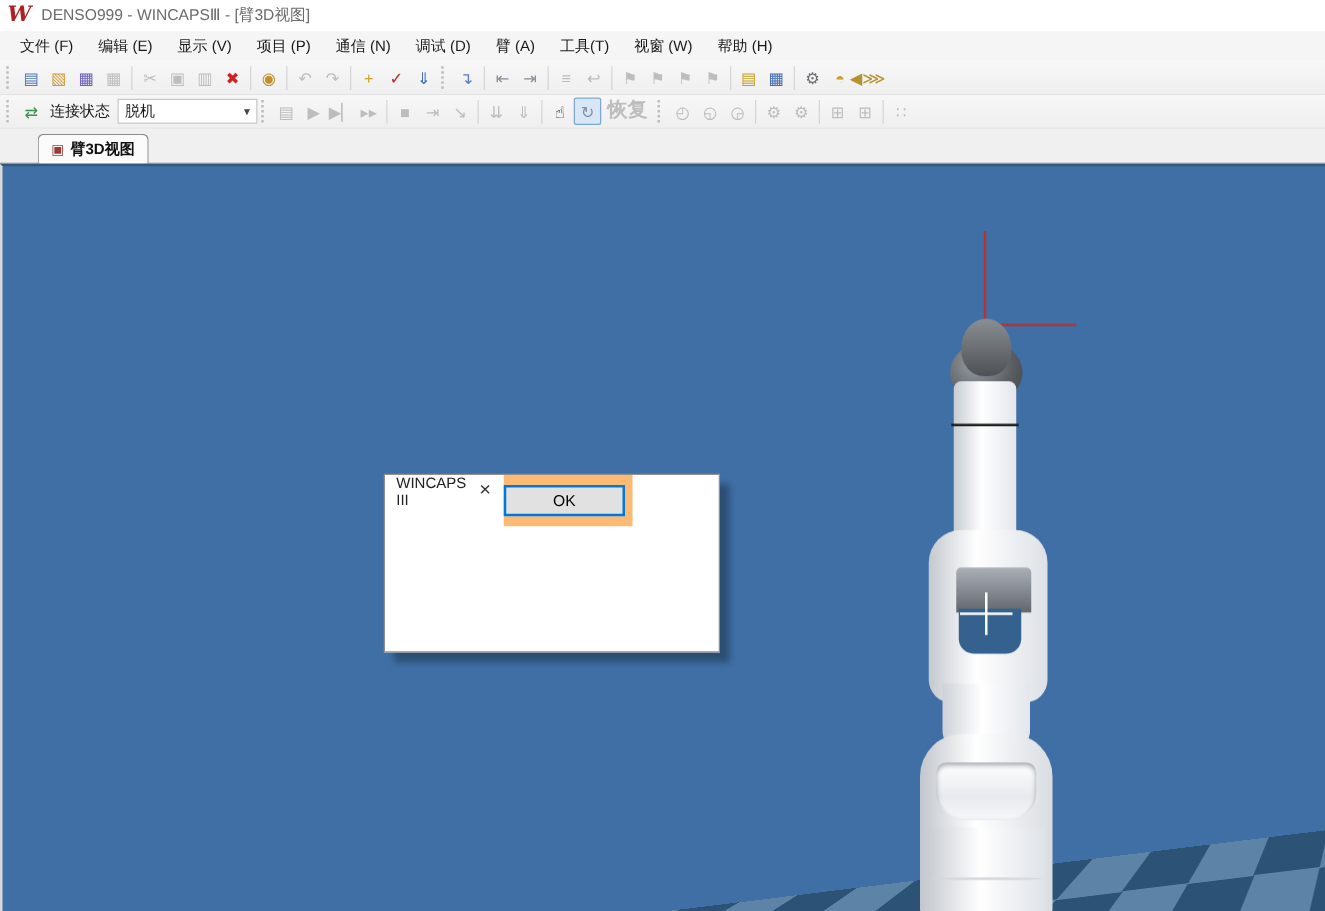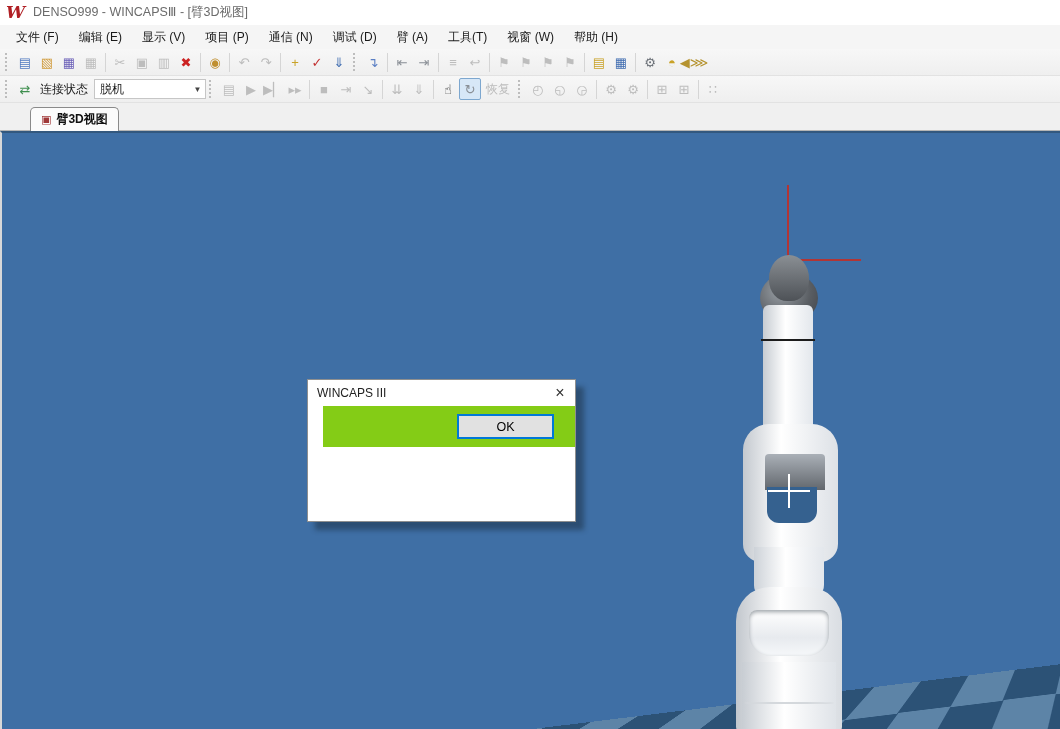--- a/index.html
+++ b/index.html
@@ -22,21 +22,21 @@
   .menubar{height:24px;background:#f5f5f5;display:flex;align-items:flex-end;padding:0 6px;flex:0 0 24px;}
   .menu-item{font-size:12px;color:#1a1a1a;padding:3px 10px;cursor:default;white-space:nowrap;}
 
   
   .toolbar{height:27px;background:linear-gradient(#f7f7f7,#efefef);display:flex;align-items:center;padding:0 2px;flex:0 0 27px;border-bottom:1px solid #e2e2e2;}
   .grip{width:4px;height:18px;border-left:2px dotted #bdbdbd;margin:0 5px 0 3px;flex:0 0 auto;}
   .tseg{display:flex;align-items:center;}
   .tbtn{width:22px;height:22px;display:inline-flex;align-items:center;justify-content:center;font-size:13px;line-height:1;color:#4a4a4a;border:1px solid transparent;border-radius:2px;cursor:default;white-space:nowrap;flex:0 0 auto;}
   .tbtn.disabled{color:#bdbdbd !important;}
   .tbtn.active{background:#d7e7f7;border-color:#7da7cf;}
-  .tbtn.tlabel{width:auto;padding:0 4px;font-size:12px;}
+  .tbtn.tlabel{width:auto;padding:0 4px;font-size:16px;font-weight:bold;}
   .tsep{width:1px;height:19px;background:#d5d5d5;margin:0 3px;flex:0 0 auto;}
   .connect-label{font-size:12px;color:#1a1a1a;margin:0 6px 0 4px;white-space:nowrap;}
   .combo{width:112px;height:20px;background:#fff;border:1px solid #c6c6c6;display:flex;align-items:center;font-size:12px;color:#1a1a1a;}
   .combo-value{flex:1;padding:0 5px;white-space:nowrap;overflow:hidden;}
   .combo-arrow{width:15px;text-align:center;font-size:8px;color:#444;}
 
   
   .tabstrip{height:28px;background:#f0f0f0;flex:0 0 28px;position:relative;border-bottom:1px solid #b5b5b5;display:flex;align-items:flex-end;}
   .tab-slash{position:absolute;left:8px;bottom:1px;width:26px;height:1px;background:#9a9a9a;transform:rotate(-40deg);transform-origin:right bottom;}
   .tab{margin-left:30px;height:24px;background:#fbfbfb;border:1px solid #8a8a8a;border-bottom:none;border-radius:5px 5px 0 0;display:flex;align-items:center;gap:5px;padding:0 10px;font-size:12px;font-weight:bold;color:#111;position:relative;top:1px;}
@@ -63,30 +63,30 @@
   .fork-gap{left:765px;top:354px;width:50px;height:36px;background:#35618f;border-radius:0 0 12px 12px;}
   .cross-v{left:786px;top:341px;width:2px;height:34px;background:#fff;}
   .cross-h{left:766px;top:357px;width:42px;height:2px;background:#fff;}
   .mid-link{left:752px;top:414px;width:70px;height:52px;background:linear-gradient(90deg,#cdd2d8,#ffffff 45%,#e3e7ec);border-radius:0 0 14px 14px;}
   .elbow{left:734px;top:454px;width:106px;height:150px;background:linear-gradient(90deg,#c2c7cd,#ffffff 42%,#d9dde2);border-radius:34px 34px 10px 10px;}
   .elbow-inner{left:747px;top:477px;width:80px;height:46px;background:linear-gradient(180deg,#ffffff,#e7eaee 60%,#f6f8fa);border-radius:8px 8px 22px 22px;box-shadow:inset 0 2px 4px #9aa0a6;}
   .base-col{left:740px;top:529px;width:94px;height:70px;background:linear-gradient(90deg,#c8cdd3,#ffffff 45%,#dfe3e8);}
   .base-seam{left:742px;top:569px;width:90px;height:2px;background:#d4d8dc;border-radius:50%;}
 
   
-  .dialog{left:305px;top:246px;width:269px;height:143px;background:#fff;border:1px solid #8f8f8f;box-shadow:8px 8px 5px rgba(22,38,54,.45);display:flex;flex-direction:column;position:absolute;z-index:10;}
+  .dialog{left:305px;top:246px;width:269px;height:143px;background:#fff;border:1px solid #8f8f8f;box-shadow:8px 8px 5px rgba(22,38,54,.45);display:flex;position:absolute;z-index:10;}
   .dialog *{position:static;}
   .dlg-titlebar{height:26px;display:flex;align-items:center;padding-left:9px;flex:0 0 26px;}
   .dlg-title{font-size:12px;color:#222;flex:1;}
   .dlg-close{width:30px;height:26px;display:flex;align-items:center;justify-content:center;font-size:16px;color:#333;cursor:default;}
   .dlg-body{flex:1;display:flex;align-items:center;padding-left:24px;background:#fff;}
   .warn-tri{width:38px;height:33px;clip-path:polygon(50% 0,100% 100%,0 100%);background:linear-gradient(180deg,#ffe27a 0%,var(--warning-yellow) 65%,#e39b12 100%);position:relative;flex:0 0 auto;}
   .warn-tri::after{content:"!";position:absolute;left:0;right:0;bottom:1px;text-align:center;font-weight:bold;font-size:19px;color:#222;}
   .dlg-message{font-size:12px;color:#000;margin-left:13px;}
-  .dlg-footer{height:41px;background:#84cc16;display:flex;align-items:center;justify-content:flex-end;padding-right:21px;flex:0 0 41px;margin-left:15px;}
+  .dlg-footer{height:41px;background:#fdba74;display:flex;align-items:center;justify-content:flex-end;padding-right:6px;flex:0 0 41px;}
   .ok-button{width:97px;height:25px;background:#e1e1e1;border:2px solid var(--accent-focus);font-size:12.5px;color:#000;display:flex;align-items:center;justify-content:center;font-family:inherit;cursor:default;}
 </style>
 </head>
 <body>
 
 <div class="window">
 
   <div class="titlebar">
     <span class="logo">W</span>
     <span class="title-text">DENSO999 - WINCAPSⅢ - [臂3D视图]</span>

